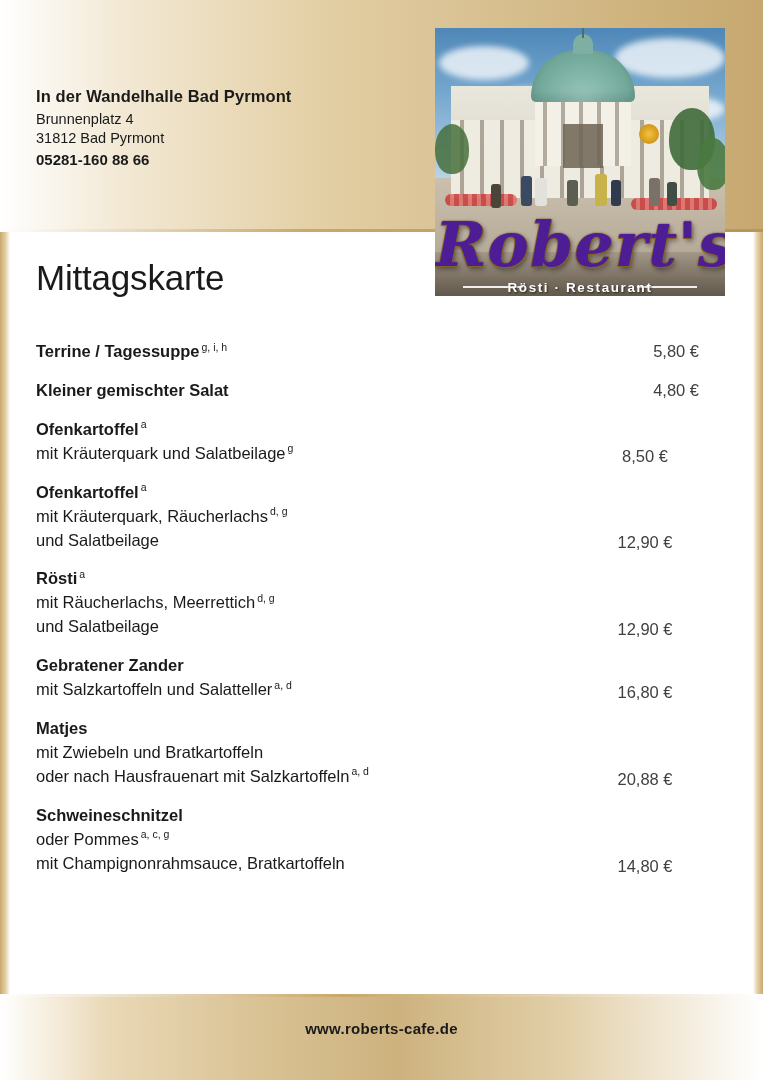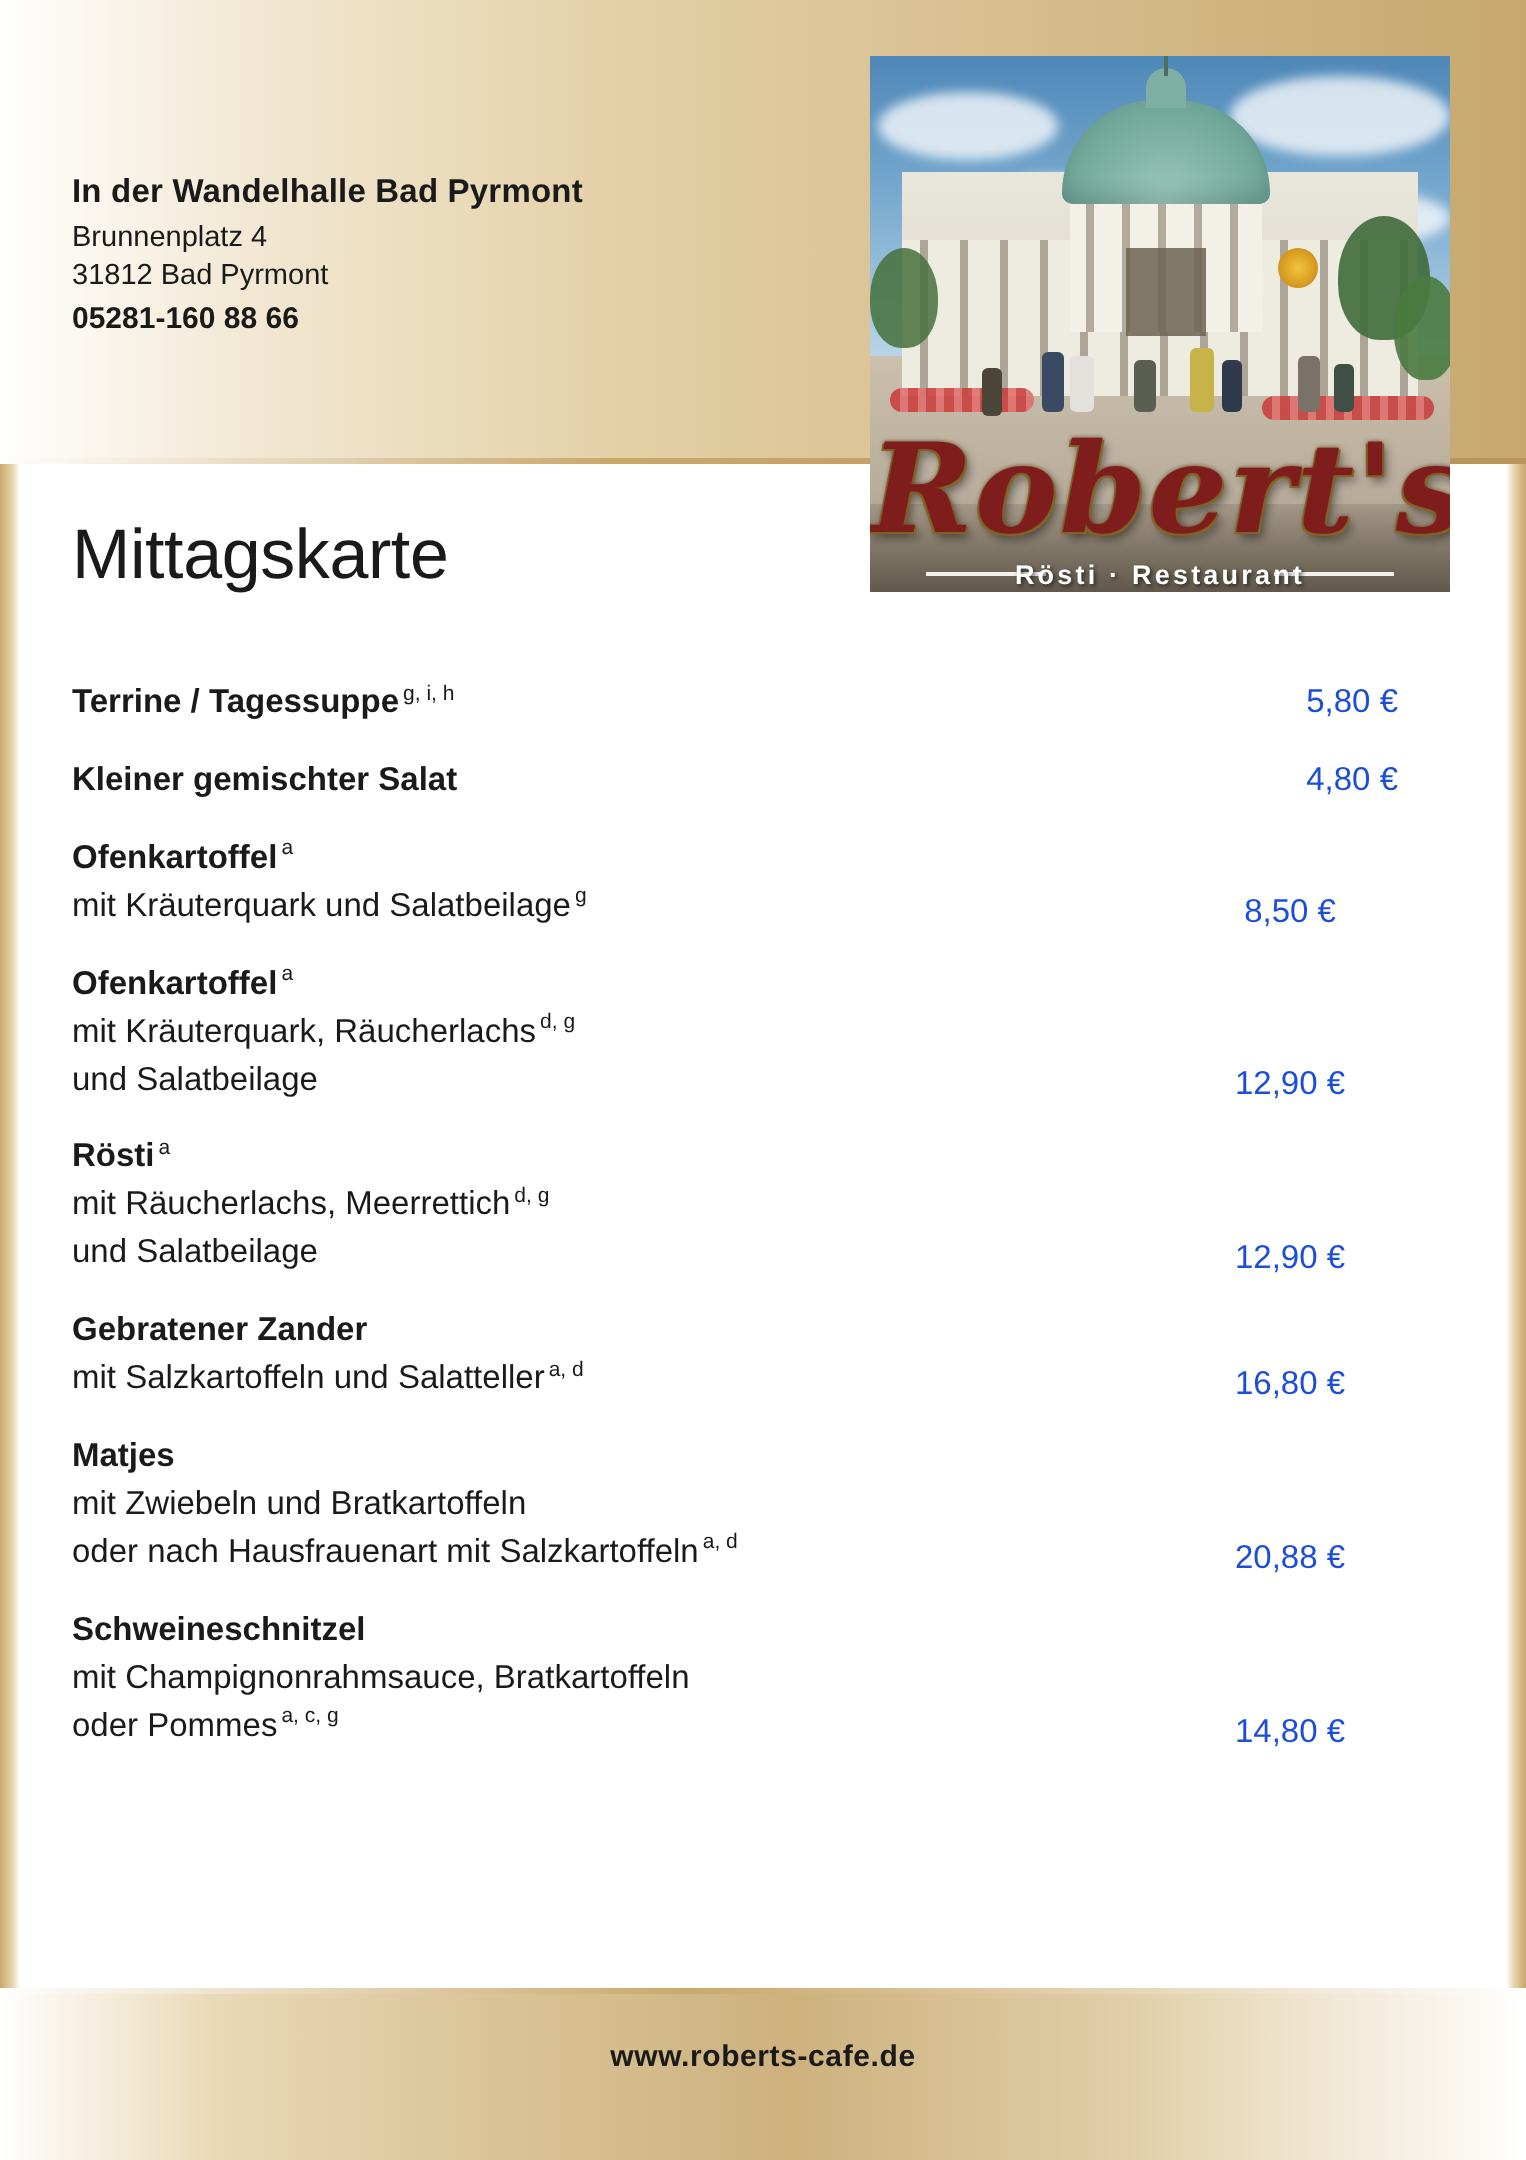--- a/index.html
+++ b/index.html
@@ -239,21 +239,21 @@
   .logo-word {
     position: absolute;
     left: 0;
     right: 4px;
     top: 186px;
     text-align: center;
     font-family: "DejaVu Serif", serif;
     font-style: italic;
     font-weight: bold;
     font-size: 62px;
-    color: #7f1d1d;
+    color: #4c1d95;
     letter-spacing: 1px;
     text-shadow:
       0 0 2px #6b4f1e,
       1px 1px 0 #8a6a2a,
       -1px 1px 0 #8a6a2a,
       2px 3px 5px rgba(0,0,0,0.45);
     line-height: 1;
   }
   .logo-sub {
     position: absolute;
@@ -325,21 +325,21 @@
     font-size: 16.5px;
     font-weight: normal;
     color: #1a1a1a;
     line-height: 1.45;
   }
   .price {
     flex: 0 0 auto;
     width: 108px;
     text-align: right;
     font-size: 16.5px;
-    color: #1d4ed8;
+    color: #404040;
     white-space: nowrap;
   }
   sup.alg {
     font-size: 10.5px;
     font-weight: normal;
     vertical-align: super;
     line-height: 0;
     margin-left: 2px;
     color: #1a1a1a;
   }
@@ -499,22 +499,22 @@
             <div class="desc">mit Zwiebeln und Bratkartoffeln</div>
             <div class="desc">oder nach Hausfrauenart mit Salzkartoffeln<sup class="alg">a, d</sup></div>
           </div>
         </div>
         <div class="price price-bottom">20,88 €</div>
       </div>
       <div class="item">
         <div class="row">
           <div class="txt">
             <div class="name">Schweineschnitzel</div>
+            <div class="desc">oder Pommes<sup class="alg">a, c, g</sup></div>
             <div class="desc">mit Champignonrahmsauce, Bratkartoffeln</div>
-            <div class="desc">oder Pommes<sup class="alg">a, c, g</sup></div>
           </div>
         </div>
         <div class="price price-bottom">14,80 €</div>
       </div>
     </div>
 
   <div class="footer-band">
     <div class="footer-text">www.roberts-cafe.de</div>
   </div>
 

